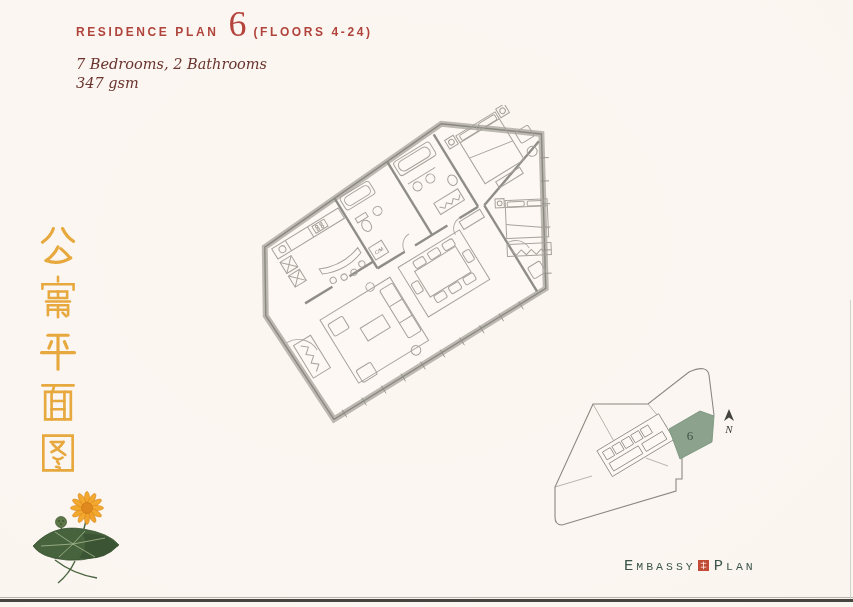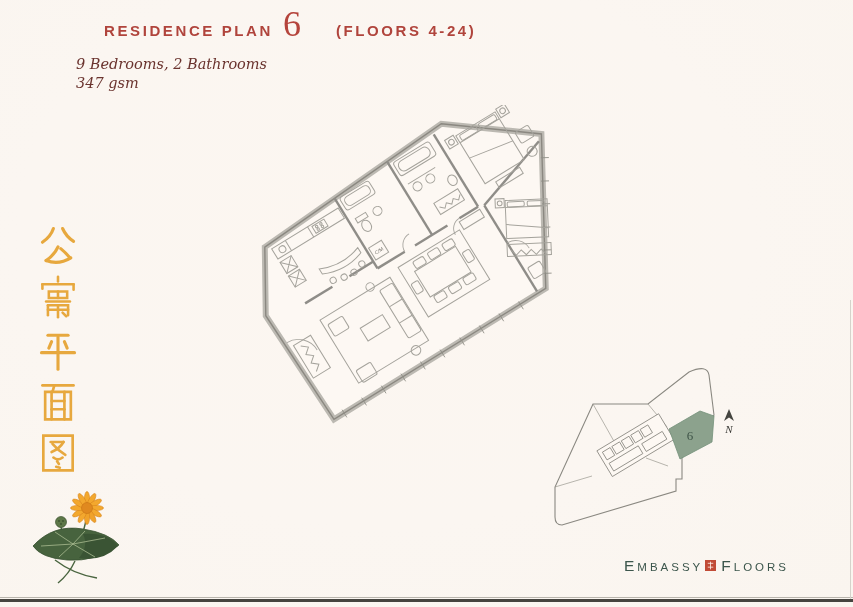--- a/index.html
+++ b/index.html
@@ -3,56 +3,56 @@
 <meta charset="utf-8">
 <style>
   html,body{margin:0;padding:0;background:#e8e6e2;}
   .page{
     position:relative;width:853px;height:607px;overflow:hidden;
     background:radial-gradient(ellipse at 45% 40%, #fcf6f0 0%, #fbf6f1 55%, #faf5ef 100%);
     font-family:"Liberation Serif", serif;
   }
   
   .hdr{position:absolute;left:76px;top:6px;display:flex;align-items:baseline;}
-  .hdr .lbl{font-family:"Liberation Sans",sans-serif;font-size:15px;font-weight:bold;
-            letter-spacing:2.6px;color:#b0443c;margin-left:28px;}
+  .hdr .lbl{font-family:"Liberation Sans",sans-serif;font-size:12px;font-weight:bold;
+            letter-spacing:2.6px;color:#b0443c;}
   .hdr .num{font-family:"Liberation Serif",serif;font-size:36px;font-weight:normal;
             color:#b5443c;margin:0 7px 0 10px;line-height:1;}
   .sub{position:absolute;left:76px;top:55px;color:#6a332e;font-style:italic;
        font-size:14.5px;line-height:19px;font-family:"DejaVu Serif","Liberation Serif",serif;}
   
   .cjk{position:absolute;left:36px;top:223px;width:46px;}
   .cjk svg{display:block;margin:0 0 8px 0;}
   .sr{position:absolute;width:1px;height:1px;overflow:hidden;clip:rect(0 0 0 0);white-space:nowrap;}
   
   .abs{position:absolute;}
   
   .brand{position:absolute;left:624px;top:557px;display:flex;align-items:center;color:#3c564c;}
-  .brand .word{display:inline-block;font-family:Liberation Sans, sans-serif;font-size:11.5px;
+  .brand .word{display:inline-block;font-family:Liberation Mono, monospace;font-size:11.5px;
                letter-spacing:3px;color:#3c564c;}
   .brand .word::first-letter{font-size:15.5px;}
   .brand .seal{margin:0 5px 2px 2px;line-height:0;}
   
   .scan-bottom{position:absolute;left:0;right:0;top:599px;height:2.5px;background:#46443f;}
   .scan-bottom2{position:absolute;left:0;right:0;top:597px;height:1px;background:#b9b5ad;}
   .scan-right{position:absolute;top:300px;bottom:8px;right:2px;width:1px;background:#d6d2cb;}
 </style>
 </head>
 <body>
 
 <div class="page">
 
   <div class="hdr">
     <span class="lbl">RESIDENCE PLAN</span>
     <span class="num">6</span>
     <span class="lbl">(FLOORS 4-24)</span>
   </div>
 
   <div class="sub">
-    <div>9 Bedrooms, 2 Bathrooms</div>
+    <div>7 Bedrooms, 2 Bathrooms</div>
     <div>347 gsm</div>
   </div>
 
   <div class="cjk">
     <span class="sr">公寓平面图</span>
 
     <svg width="44" height="44" viewBox="0 0 48 48" fill="none" stroke="#e7a83e" stroke-width="3.4" stroke-linecap="round">
       <path d="M19,6 Q16,15 7,21"></path>
         <path d="M29,6 Q33,15 41,20"></path>
       <path d="M24,26 Q20,35 11,41"></path>
@@ -309,19 +309,19 @@
   </svg>
 
   <div class="brand">
     <span class="word">EMBASSY</span>
     <span class="seal">
       <svg width="11" height="11" viewBox="0 0 10 10">
         <rect width="10" height="10" fill="#c14b36"></rect>
         <path d="M2.5,3 H7.5 M5,1.5 V8.5 M2.5,6.5 H7.5" stroke="rgba(255,245,238,0.8)" stroke-width="0.9" fill="none"></path>
       </svg>
     </span>
-    <span class="word">FLOORS</span>
+    <span class="word">PLAN</span>
   </div>
 
   <div class="scan-bottom2"></div>
   <div class="scan-bottom"></div>
   <div class="scan-right"></div>
 </div>
 
 </body></html>

